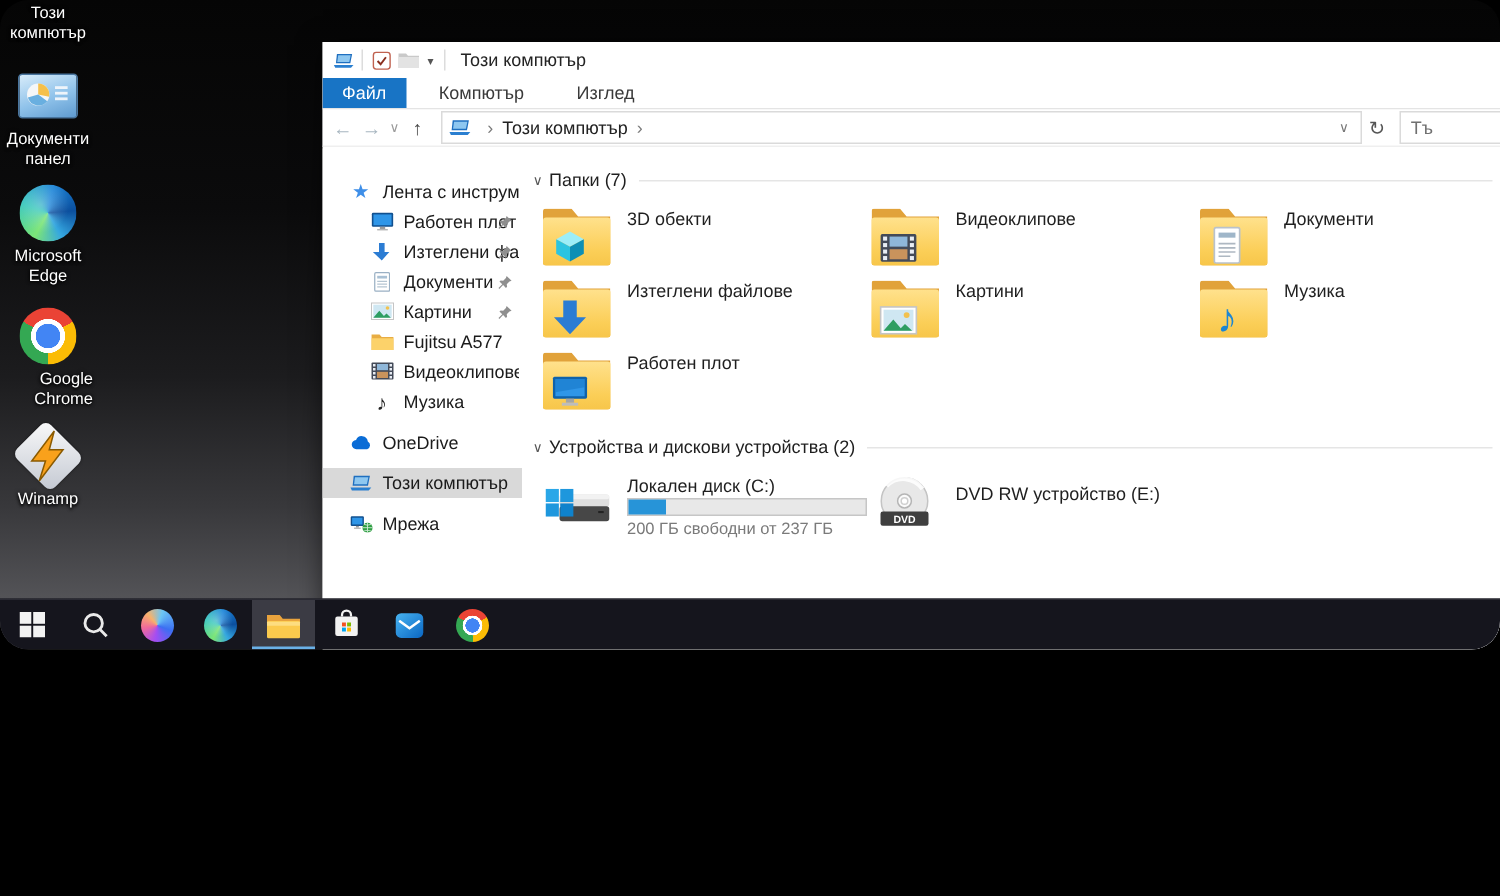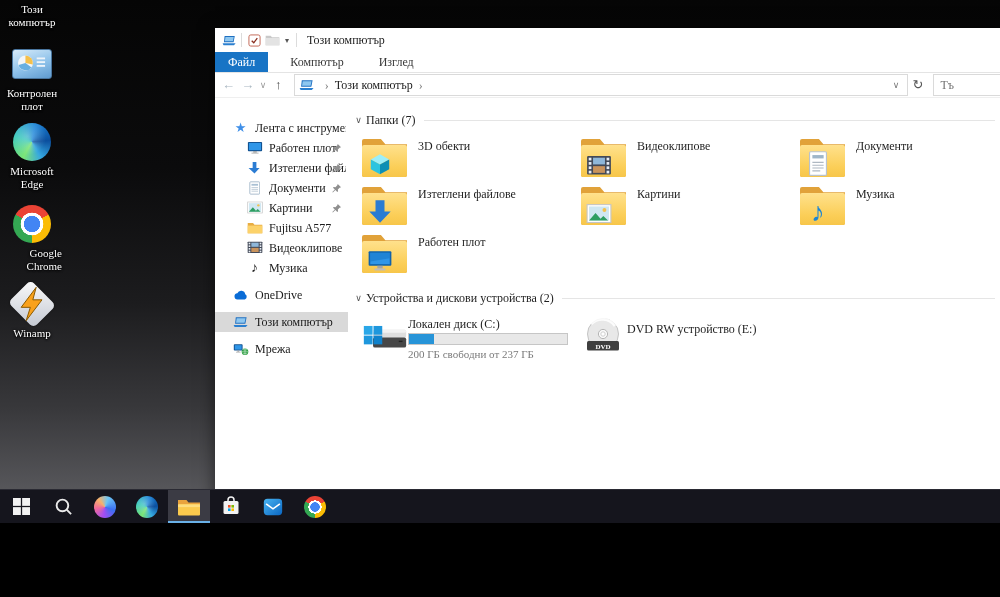--- a/index.html
+++ b/index.html
@@ -1,20 +1,21 @@
 <!DOCTYPE html>
 <html><head>
 <meta charset="utf-8">
 <style>
   * { margin:0; padding:0; box-sizing:border-box; }
   html,body { background:#000; }
   #screen {
-    position:relative; width:1000px; height:523px; overflow:hidden;
-    font-family:Liberation Serif, serif;
+    position:relative; width:1000px; height:433px; overflow:hidden;
+    font-family:Liberation Sans, sans-serif;
     background:linear-gradient(180deg,#050505 0%,#0b0b0c 32%,#1c1c1e 58%,#38383b 78%,#5b5b5f 96%,#5e5e62 100%);
+    border-radius:19px;
   }
 
   
   .dicon { position:absolute; left:2px; width:60px; text-align:center; cursor:default; }
   .dicon:nth-child(1){ top:3px; }
   .dicon:nth-child(2){ top:44px; }
   .dicon:nth-child(3){ top:122px; }
   .dicon:nth-child(4){ top:204px;text-align:right; }
   .dicon:nth-child(5){ top:284px; }
   .dic { position:relative; width:44px; height:40px; margin:0 auto 3px; display:flex; align-items:center; justify-content:center; }
@@ -98,21 +99,21 @@
                  clip-path:polygon(0 0,42% 0,52% 14%,100% 14%,100% 100%,0 100%); }
   .bfolder .fr { position:absolute; left:0; right:0; top:15%; bottom:0; border-radius:2px;
                  background:linear-gradient(180deg,#ffe18c 0%,#fbce57 70%,#f7c64a 100%); }
   .bfolder .ov { position:absolute; left:5px; bottom:0; width:26px; height:27px;
                  display:flex; align-items:flex-end; justify-content:center; }
   .bfolder .ov svg { width:100%; height:auto; max-height:100%; }
   .bfolder .ov .gl { font-size:27px; line-height:26px; color:#1c86d4; font-weight:bold; }
   .flabel { font-size:12px; color:#1f1f1f; margin-top:2px; }
 
   .devgrid { margin-top:10px; }
-  .dtile { display:flex; }
+  .dtile { display:flex; gap:10px; }
   .devic { width:46px; flex:none; } .devic svg { width:46px; height:40px; }
   .dname { font-size:12px; color:#1f1f1f; margin-bottom:1px; }
   .dname.pad { margin-top:5px; }
   .dbar { width:160px; height:12px; background:#e8e8e8; border:1px solid #c6c6c6; margin:1px 0 3px; }
   .dfill { height:100%; background:#2794d8; }
   .dcap { font-size:11px; color:#7a7a7a; }
 
   .statusbar { position:absolute; left:0; right:0; bottom:0; height:17px; border-top:1px solid #ededed;
                background:#fff; display:flex; align-items:center; padding-left:11px; font-size:12px; color:#3f3f3f; }
 
@@ -143,21 +144,21 @@
             <svg viewBox="0 0 40 30">
               <circle cx="13" cy="14" r="8" fill="#f4f6f8"></circle>
               <path d="M13 14V6a8 8 0 0 1 7.8 9.5z" fill="#f5c04b"></path>
               <path d="M13 14l6.5 4.7A8 8 0 0 1 5.6 16z" fill="#5aa7dd" opacity=".9"></path>
               <rect x="25" y="8" width="9" height="2" fill="#eef4fa"></rect>
               <rect x="25" y="12" width="9" height="2" fill="#eef4fa"></rect>
               <rect x="25" y="16" width="9" height="2" fill="#eef4fa"></rect>
             </svg>
           </span>
         </div>
-        <div class="dlabel">Контролен плот</div>
+        <div class="dlabel">Документи панел</div>
       </div>
       <div class="dicon">
         <div class="dic">
           <span class="app edge"></span>
         </div>
         <div class="dlabel">Microsoft Edge</div>
       </div>
       <div class="dicon">
         <div class="dic">
           <span class="app chrome"></span>

